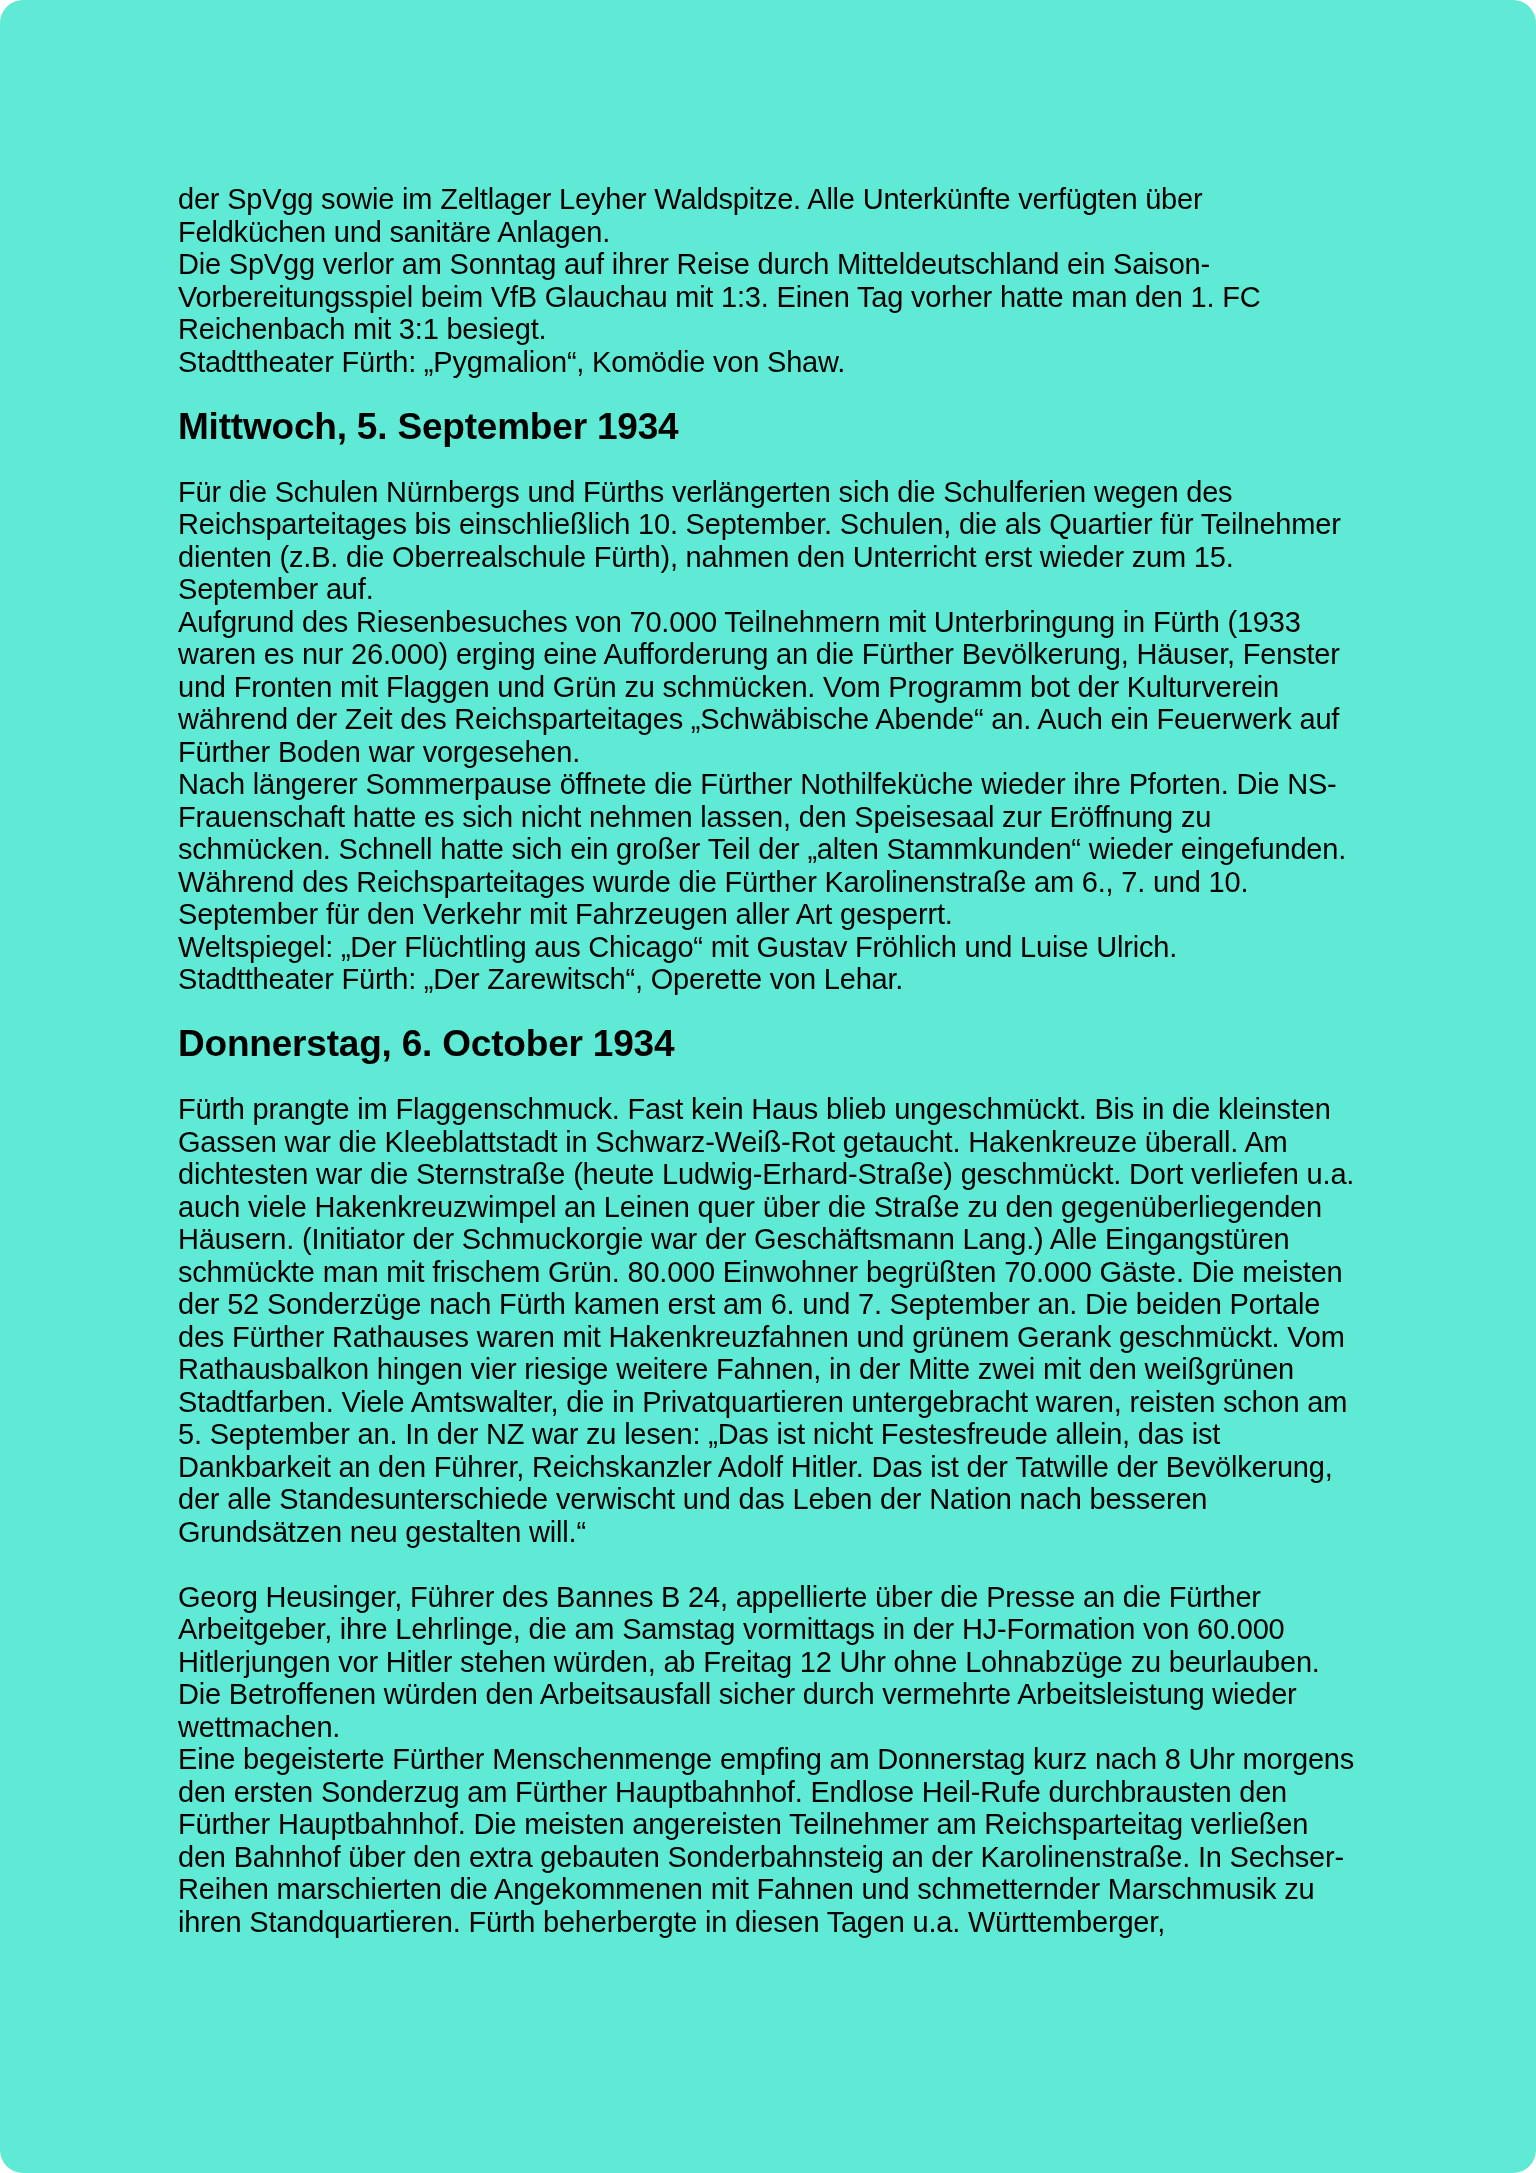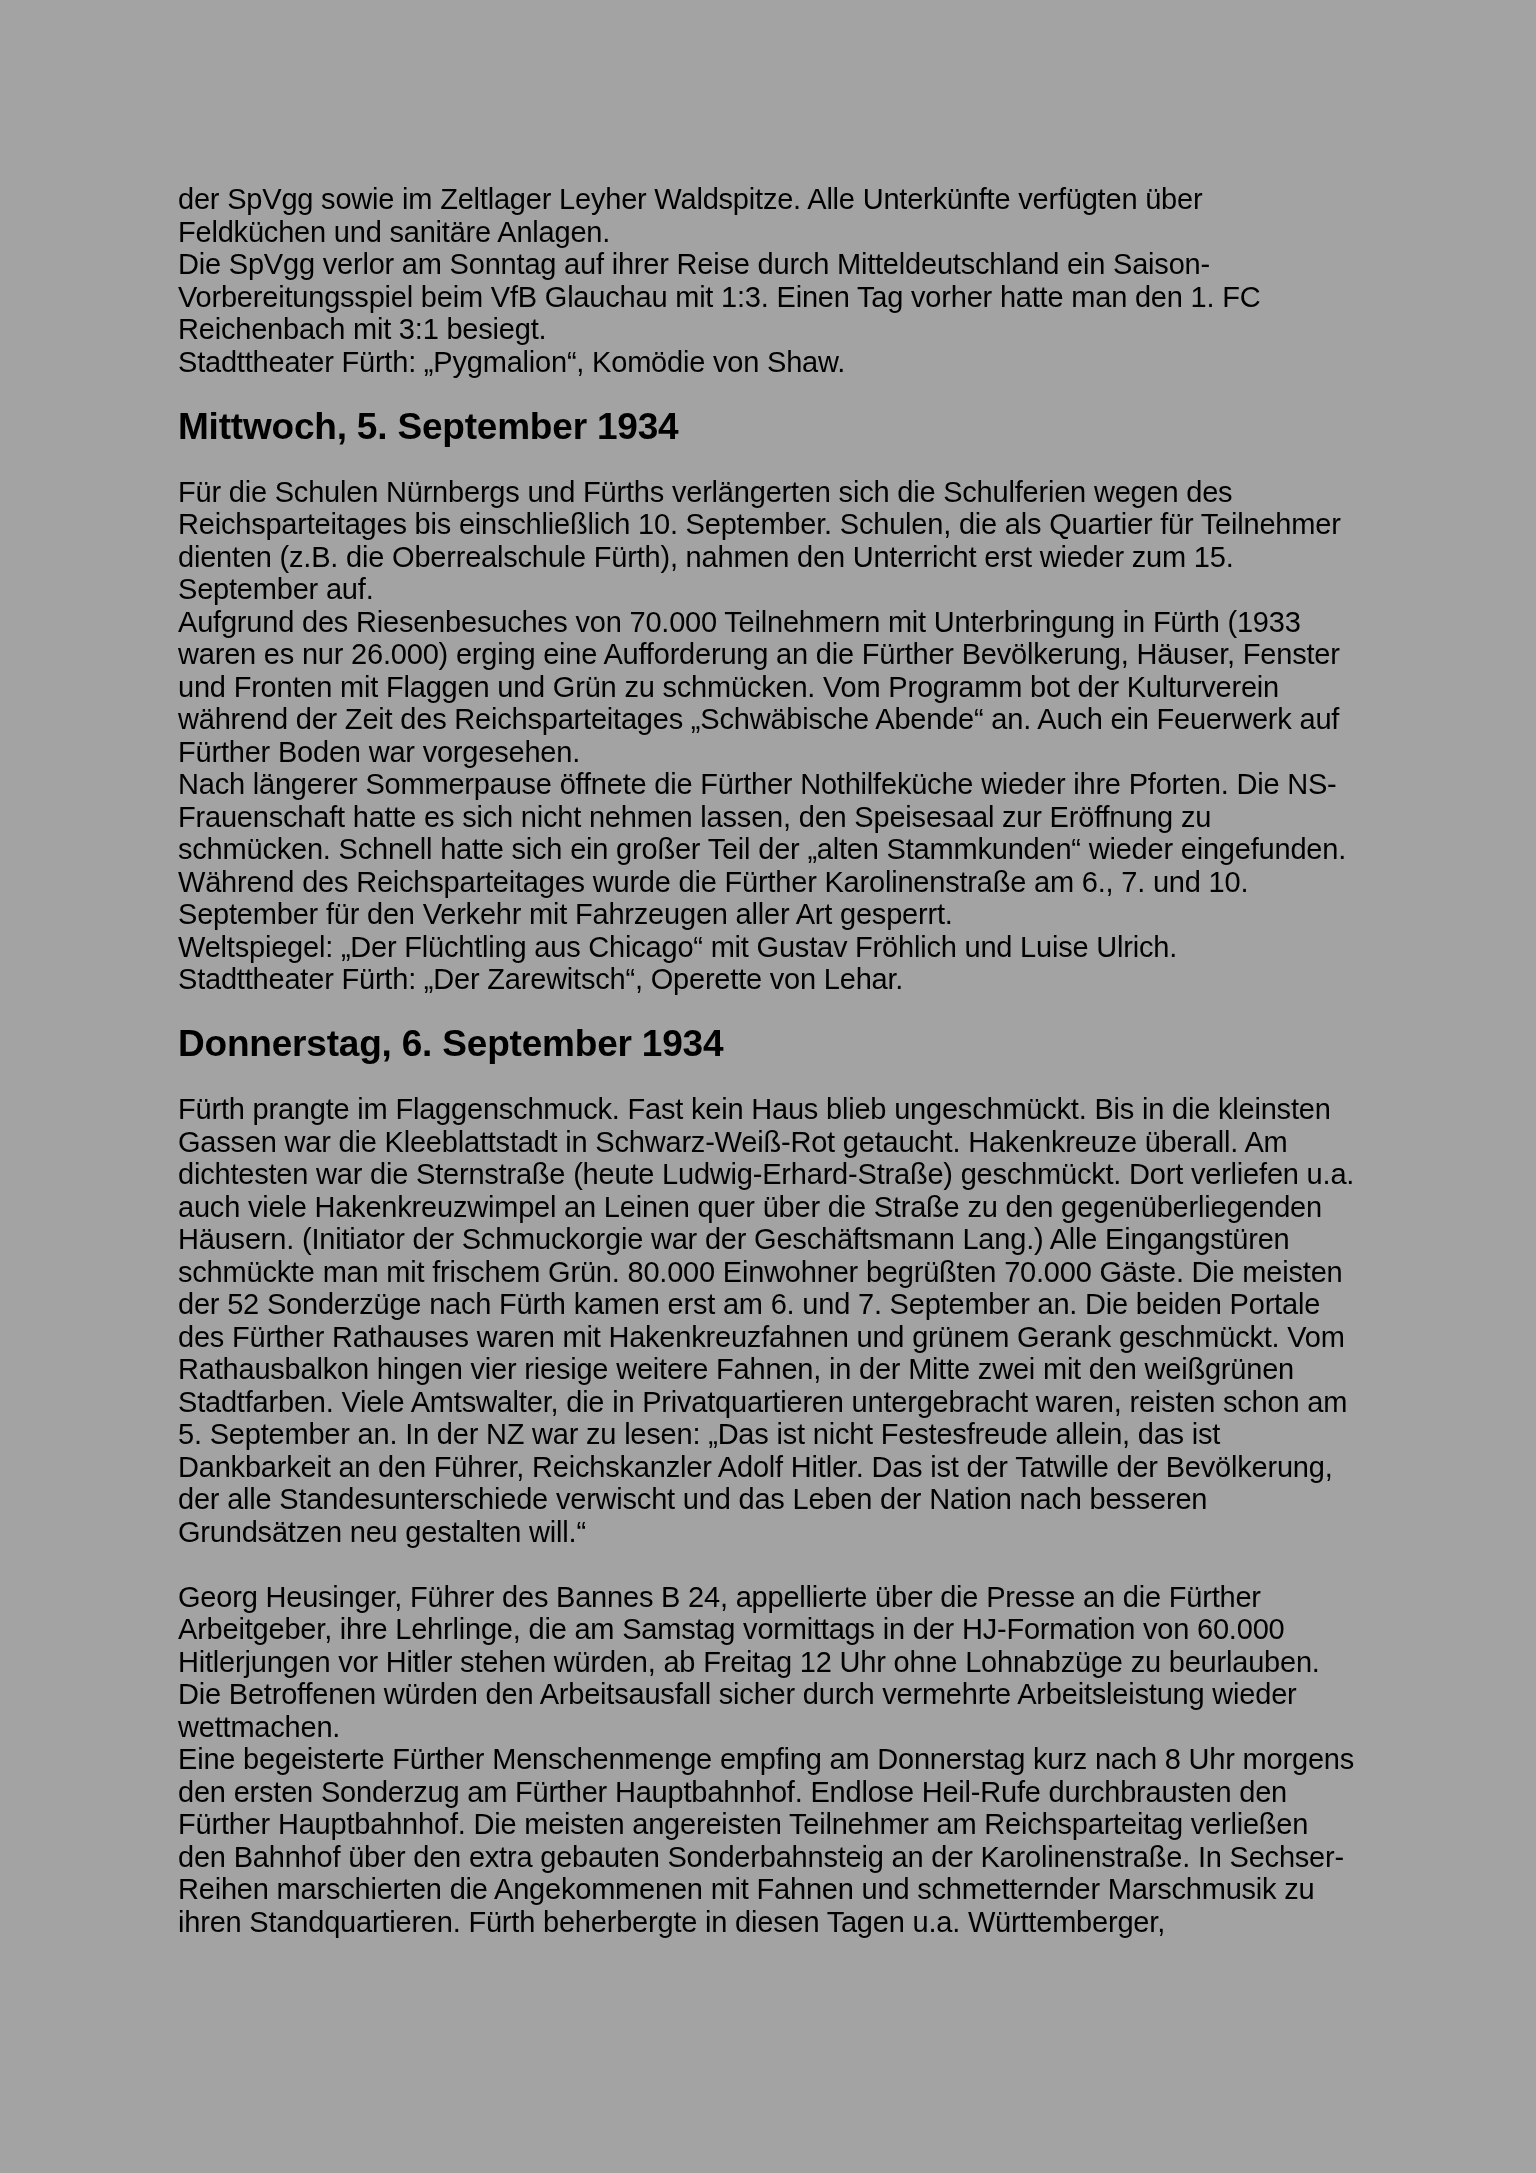--- a/index.html
+++ b/index.html
@@ -4,24 +4,25 @@
 <style>
   html, body {
     margin: 0;
     padding: 0;
     background: #ffffff;
   }
   .page {
     position: relative;
     width: 1536px;
     height: 2173px;
-    background: #a3a3a3;
+    background: #5eead4;
     overflow: hidden;
     font-family: "Liberation Sans", "DejaVu Sans", sans-serif;
     color: #000000;
+    border-radius: 23px;
   }
   .text-column {
     position: absolute;
     top: 183px;
     left: 178px;
     right: 60px;
   }
   .para {
     font-size: 29px;
     line-height: 32.5px;
@@ -60,21 +61,21 @@
 und Fronten mit Flaggen und Grün zu schmücken. Vom Programm bot der Kulturverein
 während der Zeit des Reichsparteitages „Schwäbische Abende“ an. Auch ein Feuerwerk auf
 Fürther Boden war vorgesehen.
 Nach längerer Sommerpause öffnete die Fürther Nothilfeküche wieder ihre Pforten. Die NS-
 Frauenschaft hatte es sich nicht nehmen lassen, den Speisesaal zur Eröffnung zu
 schmücken. Schnell hatte sich ein großer Teil der „alten Stammkunden“ wieder eingefunden.
 Während des Reichsparteitages wurde die Fürther Karolinenstraße am 6., 7. und 10.
 September für den Verkehr mit Fahrzeugen aller Art gesperrt.
 Weltspiegel: „Der Flüchtling aus Chicago“ mit Gustav Fröhlich und Luise Ulrich.
 Stadttheater Fürth: „Der Zarewitsch“, Operette von Lehar.</div>
-    <div class="heading">Donnerstag, 6. September 1934</div>
+    <div class="heading">Donnerstag, 6. October 1934</div>
     <div class="para">Fürth prangte im Flaggenschmuck. Fast kein Haus blieb ungeschmückt. Bis in die kleinsten
 Gassen war die Kleeblattstadt in Schwarz-Weiß-Rot getaucht. Hakenkreuze überall. Am
 dichtesten war die Sternstraße (heute Ludwig-Erhard-Straße) geschmückt. Dort verliefen u.a.
 auch viele Hakenkreuzwimpel an Leinen quer über die Straße zu den gegenüberliegenden
 Häusern. (Initiator der Schmuckorgie war der Geschäftsmann Lang.) Alle Eingangstüren
 schmückte man mit frischem Grün. 80.000 Einwohner begrüßten 70.000 Gäste. Die meisten
 der 52 Sonderzüge nach Fürth kamen erst am 6. und 7. September an. Die beiden Portale
 des Fürther Rathauses waren mit Hakenkreuzfahnen und grünem Gerank geschmückt. Vom
 Rathausbalkon hingen vier riesige weitere Fahnen, in der Mitte zwei mit den weißgrünen
 Stadtfarben. Viele Amtswalter, die in Privatquartieren untergebracht waren, reisten schon am

